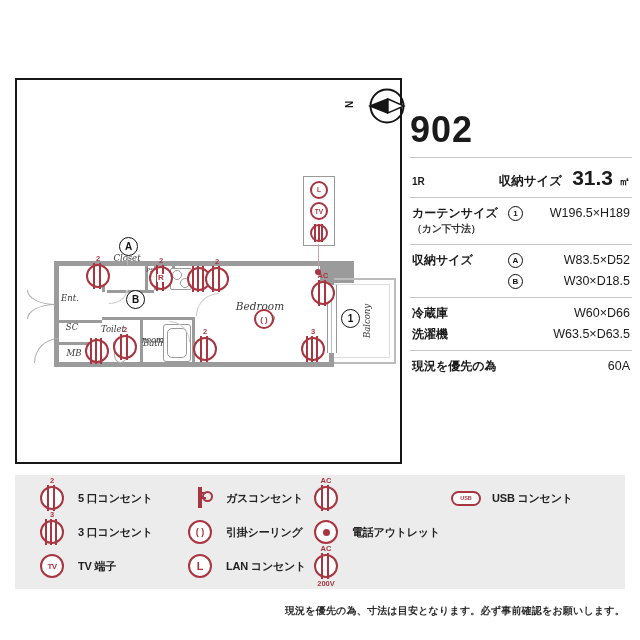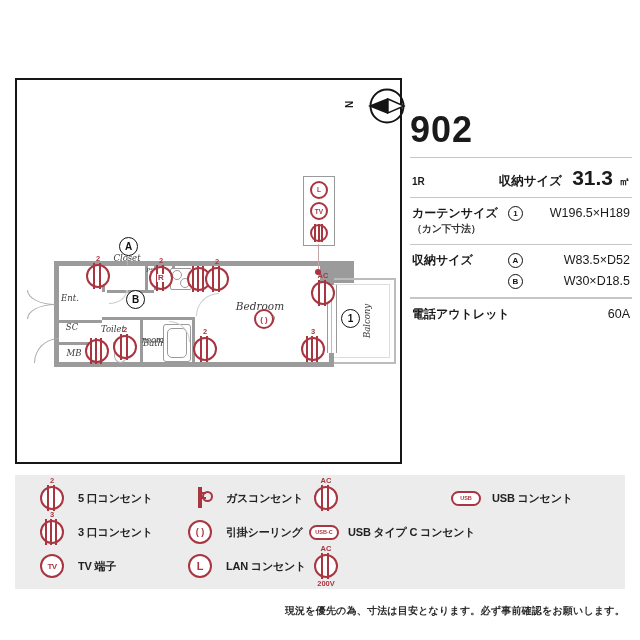--- a/index.html
+++ b/index.html
@@ -334,25 +334,35 @@
       <div class="specrow">
         <span class="speclab"></span>
         <span class="mkr s">
             <span>B</span>
           </span>
         <span class="specval">W30×D18.5</span>
       </div>
     </div>
     <div class="rule"></div>
 
+    <div class="sg">
+      <div class="specrow">
+        <span class="speclab">冷蔵庫</span>
+        <span class="specval">W60×D66</span>
+      </div>
+      <div class="specrow">
+        <span class="speclab">洗濯機</span>
+        <span class="specval">W63.5×D63.5</span>
+      </div>
+    </div>
     <div class="rule"></div>
 
     <div class="sg">
       <div class="specrow">
-        <span class="speclab" style="width:140px">電話アウトレット</span>
+        <span class="speclab" style="width:140px">現況を優先の為</span>
         <span class="specval">60A</span>
       </div>
     </div>
   </div>
 
   <div class="abs legend">
 
     <div class="lg-item">
       <span class="lg-ico">
         <span class="sym">
@@ -425,29 +435,31 @@
         <span class="sym">
             <span class="num">AC</span>
           <span class="ring b2">
               <i class="bar p1"></i>
               <i class="bar p2"></i>
             </span>
           </span>
       </span>
     </div>
 
-
-    <div class="lg-item">
-      <span class="lg-ico">
-        <span class="sym">
-            <span class="pill">USB-C</span>
-          </span>
-      </span>
-      <span class="lg-label">USB タイプ C コンセント</span>
-    </div>
+    <div class="lg-item">
+      <span class="lg-ico">
+        <span class="sym">
+            <span class="ring">
+              <i class="dot"></i>
+            </span>
+          </span>
+      </span>
+      <span class="lg-label">電話アウトレット</span>
+    </div>
+
 
     <div class="lg-item">
       <span class="lg-ico">
         <span class="sym">
             <span class="num">AC</span>
           <span class="num numb">200V</span>
           <span class="ring b2">
               <i class="bar p1"></i>
               <i class="bar p2"></i>
             </span>

